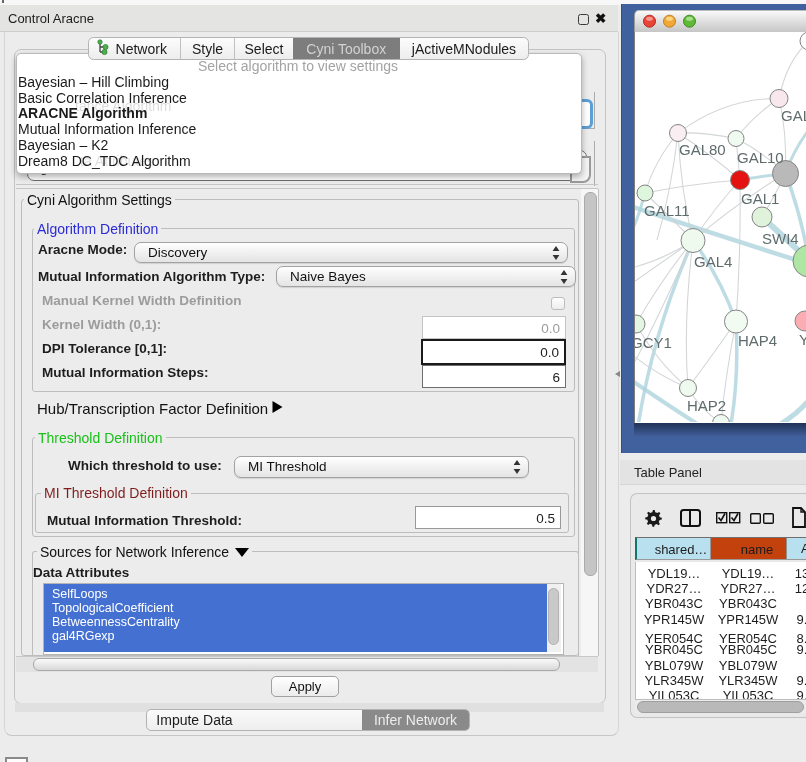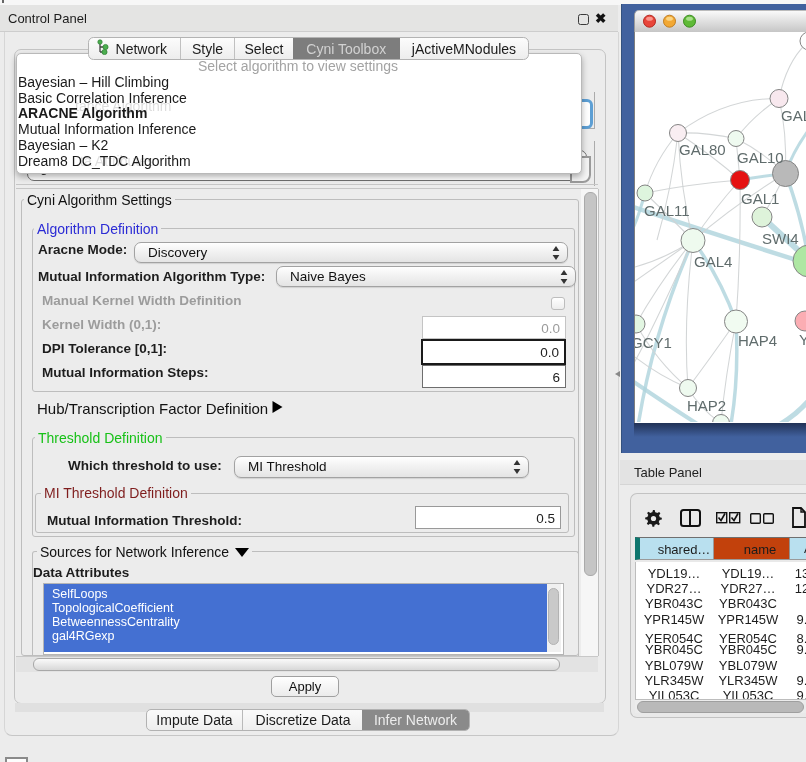--- a/index.html
+++ b/index.html
@@ -17,21 +17,21 @@
 .seg{position:absolute;top:0;bottom:0;display:flex;align-items:center;justify-content:center;font-size:14px;color:#1b1b1b;}
 .row{position:absolute;left:0;width:100%;height:15.33px;}
 .rc{position:absolute;top:50%;transform:translate(-50%,-50%);font-size:13px;color:#1e1e1e;white-space:nowrap;}
 </style></head>
 <body>
 <div id="root">
 
 <div class="abs" style="left:0;top:0;width:806px;height:5px;background:#f7f7f7;"></div>
 <div class="abs" style="left:2px;top:0;width:2px;height:3px;background:#666;"></div>
 <div class="abs" style="left:0;top:5px;width:618px;height:26px;background:#e4e4e3;border-bottom:1px solid #cdcdcd;"></div>
-<div class="abs" style="left:8px;top:11px;font-size:13px;color:#1c1c1c;">Control Panel</div>
+<div class="abs" style="left:8px;top:11px;font-size:13px;color:#1c1c1c;">Control Aracne</div>
 <div class="abs" style="left:578px;top:14px;width:9px;height:9px;border:1.6px solid #3a3a3a;border-radius:2.5px;"></div>
 <div class="abs" style="left:595px;top:10px;font-size:13.5px;font-weight:bold;color:#111;">✖</div>
 <div class="abs" style="left:4px;top:32px;width:613px;height:703px;border-left:1px solid #d6d6d6;border-right:1px solid #d6d6d6;border-bottom:1px solid #c6c6c6;border-radius:0 0 8px 8px;"></div>
 
 <div class="abs" style="left:14px;top:49px;width:590px;height:653px;border:1px solid #c4c4c4;border-radius:7px;"></div>
 
 <div class="abs" style="left:27px;top:150px;width:558px;height:29px;border:1.5px solid #6f6f6f;border-radius:7px;background:#fff;"></div>
 <div class="abs" style="left:40px;top:168px;width:8px;height:10px;overflow:hidden;">
       <span style="position:absolute;top:-9px;font-size:14px;color:#333;">g</span>
     </div>
@@ -120,21 +120,20 @@
 <div class="abs" style="left:44px;top:584px;width:503px;height:68px;background:#4470d2;"></div>
     <div class="abs" style="left:547px;top:584px;width:14px;height:68px;background:#f0f0f0;"></div>
 <div class="abs" style="left:52px;top:587px;font-size:12.5px;color:#fff;line-height:14px;">SelfLoops<br>TopologicalCoefficient<br>BetweennessCentrality<br>gal4RGexp</div>
 <div class="abs" style="left:548px;top:588px;width:11px;height:57px;background:#c9c9c9;border:1px solid #b2b2b2;border-radius:6px;box-sizing:border-box;"></div>
 
 <div class="abs" style="left:15px;top:703px;width:589px;height:9px;background:#e0e0e0;"></div>
 <div class="abs" style="left:271px;top:676px;width:66px;height:19px;border:1px solid #a0a0a0;border-radius:5px;background:linear-gradient(#ffffff,#ebebeb);display:flex;align-items:center;justify-content:center;font-size:13px;color:#111;">Apply</div>
 
 <div class="abs" style="left:146px;top:708.5px;width:322px;height:20.5px;border:1px solid #b2b2b2;border-radius:5px;background:linear-gradient(#fafafa,#eeeeee);overflow:hidden;">
 <div class="seg" style="left:0;width:95px;">Impute Data</div>
-<div class="seg" style="left:95px;width:120px;border-left:1px solid #b9b9b9;">Discretize Data</div>
 <div class="seg" style="left:215px;width:107px;background:#8a8a8a;color:#ececec;">Infer Network</div>
 </div>
 
 <div class="abs" style="left:5px;top:757px;width:19px;height:5px;border:2px solid #8a8a8a;border-bottom:none;background:#fdfdfd;"></div>
 
 <div class="abs" style="left:16px;top:53px;width:564px;height:119px;background:#fff;border:1px solid #b9b9b9;border-radius:5px;box-shadow:0 3px 6px rgba(0,0,0,0.3);"></div>
 <div class="abs" style="left:16px;top:53px;width:564px;height:25px;display:flex;align-items:center;justify-content:center;font-size:14px;color:#a3a3a3;">Select algorithm to view settings</div>
 <div class="abs" style="left:75px;top:98px;font-size:14px;color:rgba(60,60,60,0.18);">tance Algorithm</div>
 <div class="abs" style="left:80px;top:153px;font-size:14px;color:rgba(60,60,60,0.16);">ta Attributes</div>
 <div class="itm" style="top:82px;">Bayesian – Hill Climbing</div>
@@ -271,21 +270,21 @@
 </svg>
 <svg class="abs" style="left:750px;top:513px;" width="26" height="11" viewBox="0 0 26 11">
 <rect x="0.7" y="0.7" width="9.6" height="9.6" fill="none" stroke="#111" stroke-width="1.4" rx="1"></rect>
 <rect x="13.7" y="0.7" width="9.6" height="9.6" fill="none" stroke="#111" stroke-width="1.4" rx="1"></rect>
 </svg>
 <svg class="abs" style="left:792px;top:507px;" width="14" height="21" viewBox="0 0 14 21">
 <path d="M1 1 H9 L13 5 V20 H1 Z" fill="none" stroke="#111" stroke-width="1.8"></path>
 <path d="M9 1 V5 H13" fill="none" stroke="#111" stroke-width="1.4"></path>
 </svg>
 
-<div class="abs" style="left:635px;top:536.5px;width:171px;height:23px;border-top:1.2px solid #6f6f6f;border-bottom:1px solid #9a9a9a;border-left:5px solid #0f766e;box-sizing:border-box;">
+<div class="abs" style="left:635px;top:536.5px;width:171px;height:23px;border-top:1.2px solid #6f6f6f;border-bottom:1px solid #9a9a9a;border-left:2px solid #0f766e;box-sizing:border-box;">
 <div class="abs" style="left:0;top:0;width:73px;height:21px;background:#b9e0ef;border-right:1px solid #9a9a9a;font-size:13px;color:#1c1c1c;">
         <span style="position:absolute;left:44px;top:56%;transform:translate(-50%,-50%);">shared…</span>
       </div>
 <div class="abs" style="left:74px;top:0;width:74.5px;height:21px;background:#c2410c;border-right:1.5px solid #8f8f8f;font-size:13px;color:#1c1c1c;">
         <span style="position:absolute;left:46px;top:56%;transform:translate(-50%,-50%);">name</span>
       </div>
 <div class="abs" style="left:150px;top:0;width:21px;height:21px;background:#b9e0ef;font-size:13px;color:#1c1c1c;">
         <span style="position:absolute;left:14px;top:3px;">A</span>
       </div>
 </div>

